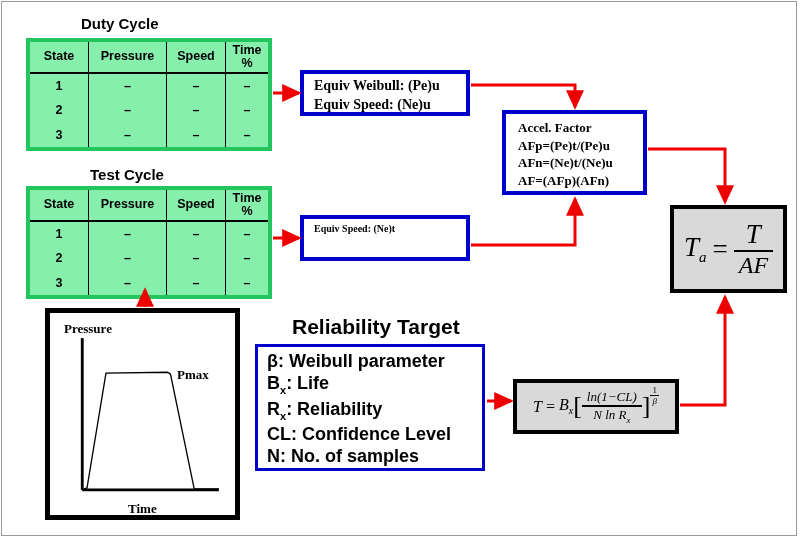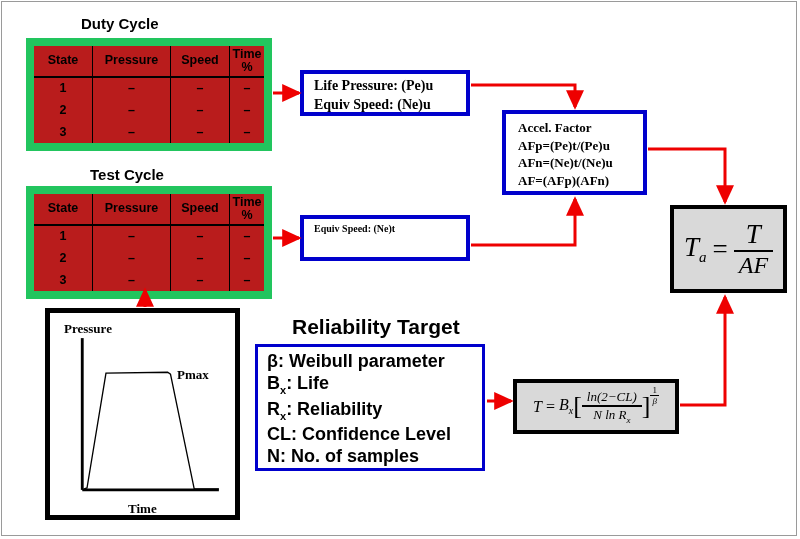--- a/index.html
+++ b/index.html
@@ -1,21 +1,21 @@
 <!DOCTYPE html>
 <html><head>
 <meta charset="utf-8">
 <style>
   html,body{margin:0;padding:0;background:#ffffff;}
   body{font-family:"Liberation Sans",sans-serif;}
   #page{position:relative;width:800px;height:539px;background:#ffffff;overflow:hidden;}
   #frame{position:absolute;left:1px;top:1px;width:796px;height:535px;border:1px solid #9a9a9a;box-sizing:border-box;}
 
   .ttl{position:absolute;font-family:Liberation Sans, sans-serif;font-weight:bold;color:#000;white-space:nowrap;}
-  .tbl{position:absolute;border:8px solid #22c55e;box-sizing:border-box;background:#b91c1c;}
+  .tbl{position:absolute;border:4px solid #22c55e;box-sizing:border-box;background:#86efac;}
   .tbl table{width:100%;height:100%;border-collapse:collapse;table-layout:fixed;}
   .tbl th{font-family:"Liberation Sans",sans-serif;font-weight:bold;font-size:12.5px;color:#000;
           border-right:1px solid #000;border-bottom:2px solid #000;text-align:center;line-height:1.02;padding:2px 0;}
   .tbl td{font-family:"Liberation Sans",sans-serif;font-weight:bold;font-size:12.5px;color:#000;
           border-right:1px solid #000;text-align:center;line-height:1.0;height:17px;}
   .tbl th:last-child,.tbl td:last-child{border-right:none;}
 
   .bluebox{position:absolute;border:4px solid #0000cc;background:#fff;box-sizing:border-box;}
   .bluebox .ln{font-family:"Liberation Serif",serif;font-weight:bold;color:#000;white-space:nowrap;}
 
@@ -112,21 +112,21 @@
           <td>3</td>
           <td>–</td>
           <td>–</td>
           <td>–</td>
         </tr>
       </tbody>
     </table>
   </div>
 
   <div class="bluebox" style="left:300px;top:70px;width:170px;height:46px;padding:3px 0 0 10px;">
-    <div class="ln" style="font-size:14px;line-height:1.33;">Life Pressure: (Pe)u</div>
+    <div class="ln" style="font-size:14px;line-height:1.33;">Equiv Weibull: (Pe)u</div>
     <div class="ln" style="font-size:14px;line-height:1.33;">Equiv Speed: (Ne)u</div>
   </div>
 
   <div class="bluebox" style="left:300px;top:215px;width:170px;height:46px;padding:3px 0 0 10px;">
     <div class="ln" style="font-size:10px;line-height:1.33;">Equiv Speed: (Ne)t</div>
   </div>
 
   <div class="bluebox" style="left:502px;top:110px;width:145px;height:85px;padding:5px 0 0 12px;">
     <div class="ln" style="font-size:13px;line-height:1.35;">Accel. Factor</div>
     <div class="ln" style="font-size:13px;line-height:1.35;">AFp=(Pe)t/(Pe)u</div>
@@ -167,21 +167,21 @@
     </div>
   </div>
 
   <div class="graybox" style="left:513px;top:379px;width:166px;height:55px;">
     <div class="mth" style="position:absolute;left:0;top:0;width:100%;height:100%;display:flex;align-items:center;justify-content:center;font-size:16px;">
       <span class="it">T</span>
       <span style="margin:0 4px;">=</span>
       <span class="it"><span>B</span><sub style="font-size:10px;">x</sub></span>
       <span style="font-size:26px;line-height:0.8;">[</span>
       <span class="frac" style="font-size:13px;">
-        <span class="nu it">ln(2−CL)</span>
+        <span class="nu it">ln(1−CL)</span>
         <span class="de it"><span>N ln R</span><sub style="font-size:9px;">x</sub></span>
       </span>
       <span style="font-size:26px;line-height:0.8;">]</span>
       <span class="frac" style="font-size:9px;vertical-align:top;position:relative;top:-11px;">
         <span class="nu" style="border-bottom:1px solid #000;padding:0 2px;">1</span>
         <span class="de it" style="padding:0 2px;">β</span>
       </span>
     </div>
   </div>
 

